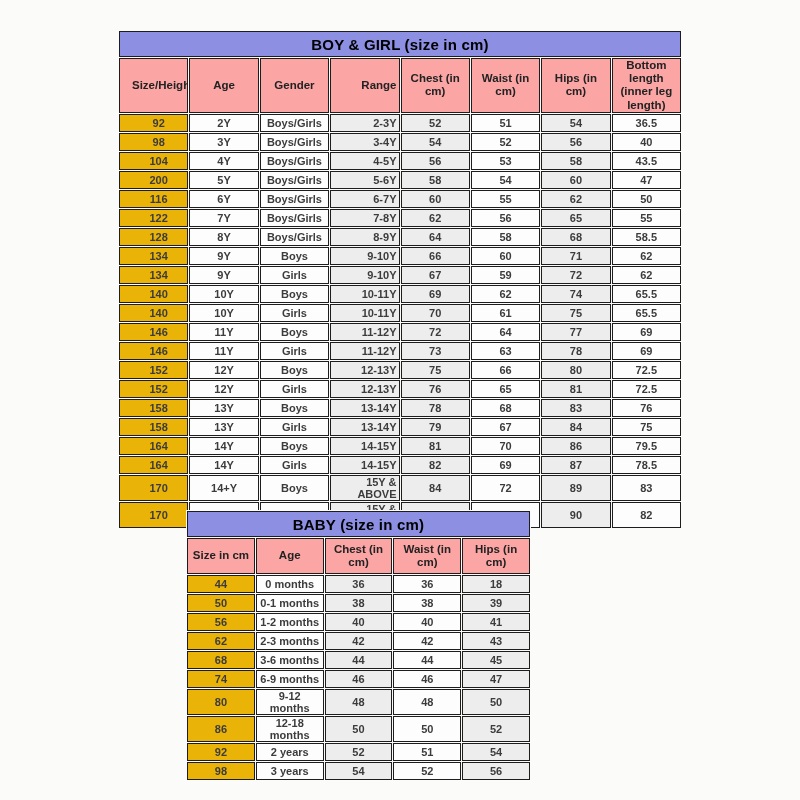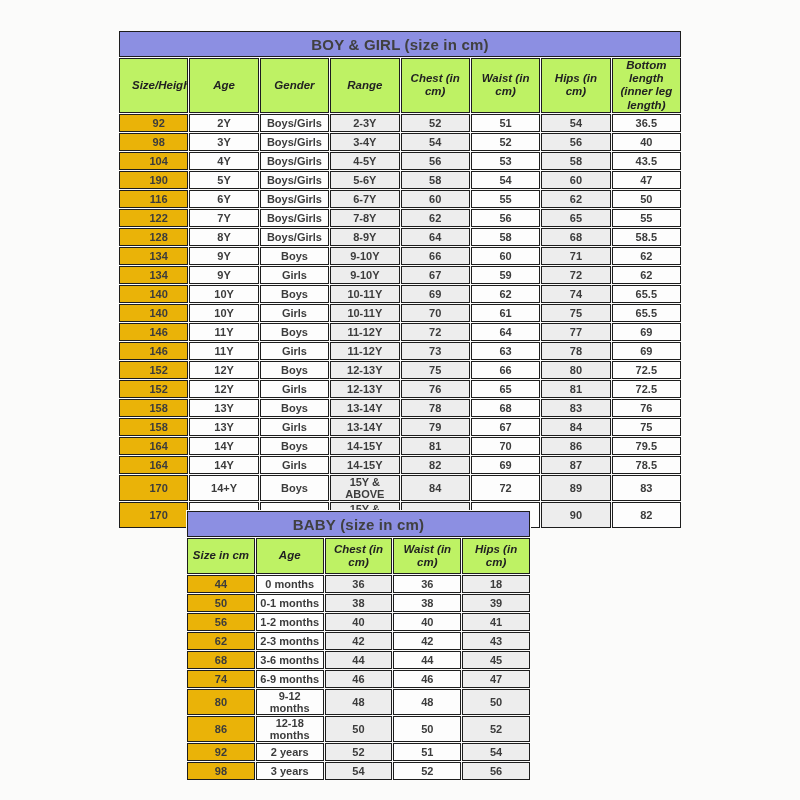--- a/index.html
+++ b/index.html
@@ -34,49 +34,48 @@
   .size-table th, .size-table td {
     border: 1px solid #1d1d1d;
     text-align: center;
     vertical-align: middle;
     padding: 0 2px;
     overflow: hidden;
   }
   .band-row th {
     height: 24px;
     background: #8c8fe2;
-    color: #404040;
+    color: #000000;
     font-size: 15px;
     font-weight: bold;
     letter-spacing: 0.2px;
   }
   .header-row th {
     height: 34px;
-    background: #bef264;
+    background: #fca5a5;
     color: #222222;
     font-size: 11.5px;
     font-weight: bold;
     line-height: 1.15;
-    font-style: italic;
   }
   .size-table td {
     height: 16px;
     font-size: 11px;
     font-weight: bold;
     color: #3c3c3c;
     background: #ffffff;
   }
   .size-table td.blue { background: #eab308; }
   .size-table td.gray { background: #ededed; }
   .size-table td.white { background: #fdfdfd; }
   
   #boygirl-table .c0 { width: 11.2%; padding-left: 12px; }
   #boygirl-table .c1 { width: 10.1%; }
   #boygirl-table .c2 { width: 13.9%; }
-  #boygirl-table .c3 { width: 13.3%; }
+  #boygirl-table .c3 { width: 13.3%; text-align: right; }
   #boygirl-table .c4 { width: 9.2%; }
   #boygirl-table .c5 { width: 8.6%; }
   #boygirl-table .c6 { width: 8.0%; }
   #boygirl-table .c7 { width: 25.7%; }
   
   #baby-table .c0 { width: 18%; text-align: center; }
   #baby-table .c1 { width: 25.5%; }
   #baby-table .c2 { width: 23.5%; }
   #baby-table .c3 { width: 15.5%; }
   #baby-table .c4 { width: 17.5%; }
@@ -125,21 +124,21 @@
         <td class="c0 blue">104</td>
         <td class="c1 white">4Y</td>
         <td class="c2 white">Boys/Girls</td>
         <td class="c3 gray">4-5Y</td>
         <td class="c4 gray">56</td>
         <td class="c5 white">53</td>
         <td class="c6 gray">58</td>
         <td class="c7 white">43.5</td>
       </tr>
       <tr>
-        <td class="c0 blue">190</td>
+        <td class="c0 blue">200</td>
         <td class="c1 white">5Y</td>
         <td class="c2 white">Boys/Girls</td>
         <td class="c3 gray">5-6Y</td>
         <td class="c4 gray">58</td>
         <td class="c5 white">54</td>
         <td class="c6 gray">60</td>
         <td class="c7 white">47</td>
       </tr>
       <tr>
         <td class="c0 blue">116</td>

